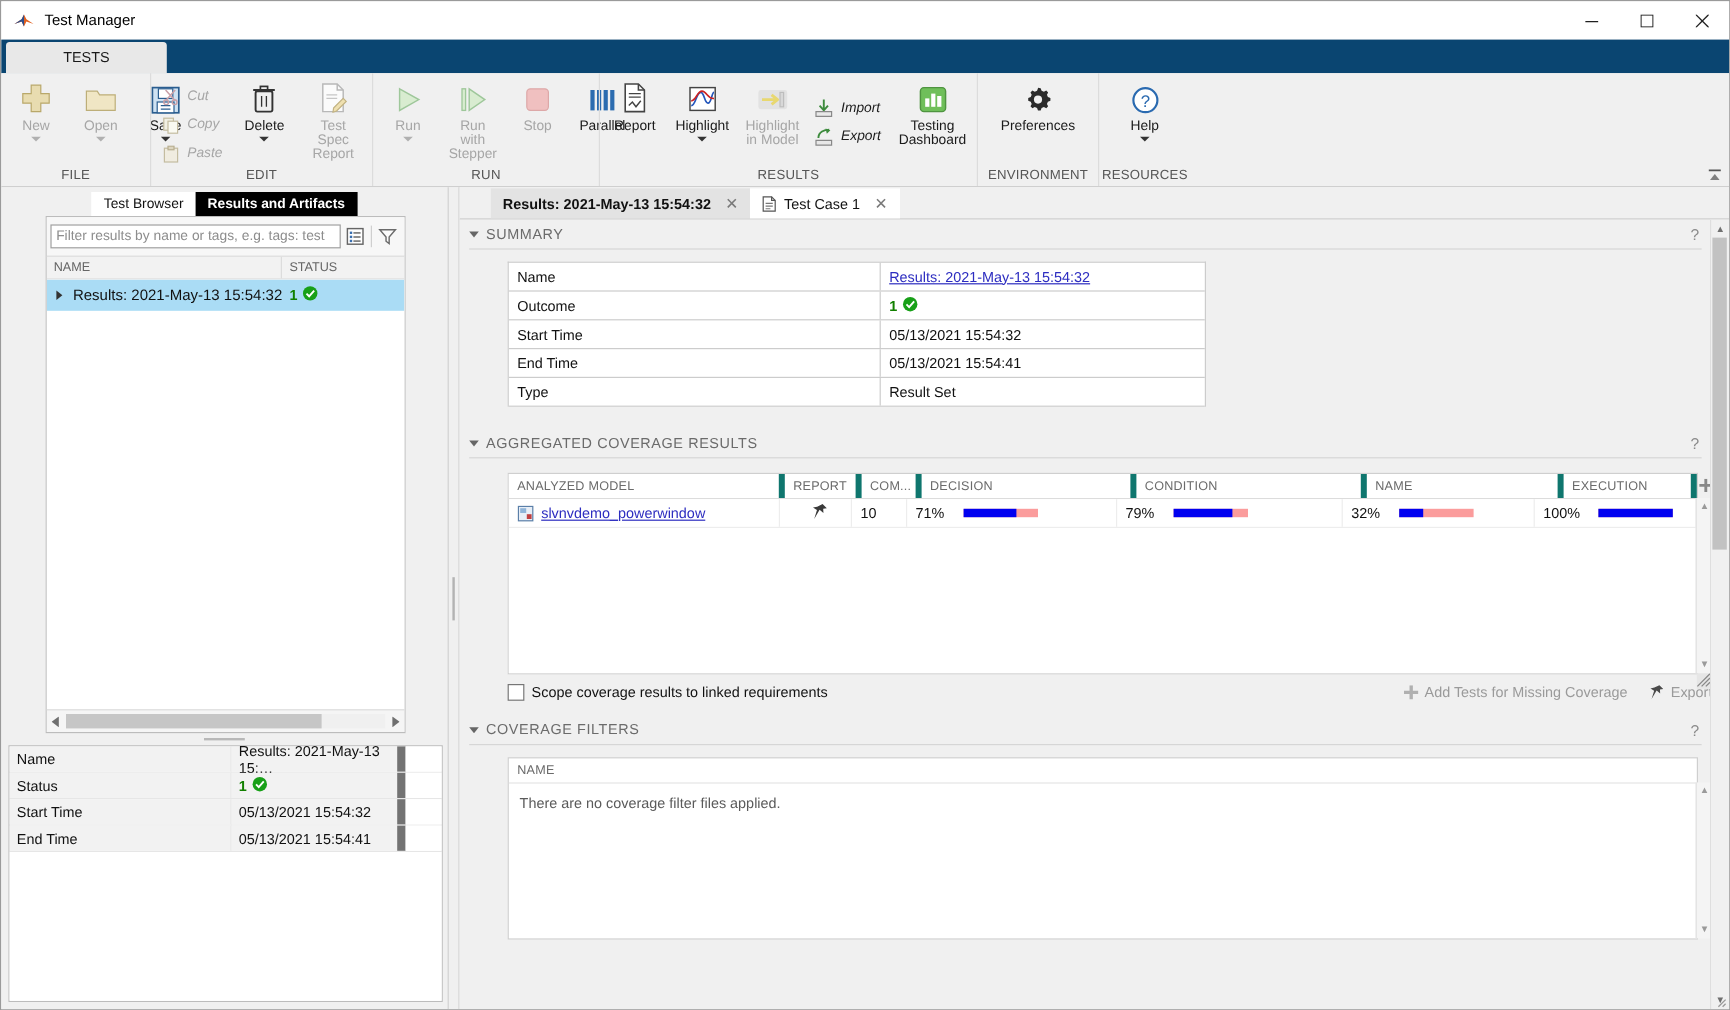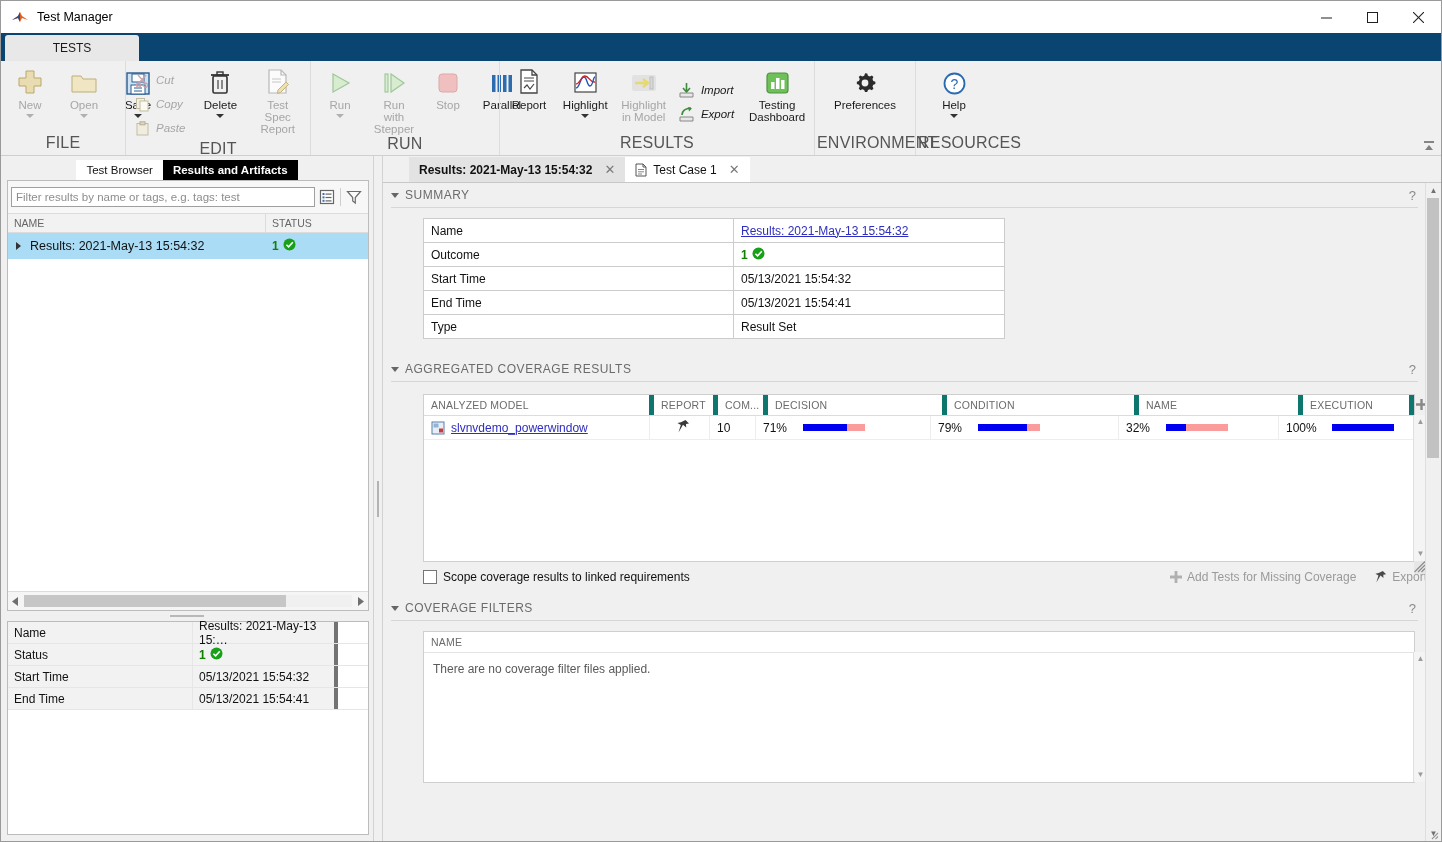--- a/index.html
+++ b/index.html
@@ -19,40 +19,40 @@
   .winbtn{width:46px;height:32px;display:flex;align-items:center;justify-content:center;}
 
   
   .tabstrip{height:28px;background:#0a4571;display:flex;align-items:flex-end;padding-left:4px;position:relative;}
   .rtab{height:26px;min-width:90px;padding:0 22px;display:flex;align-items:center;justify-content:center;
         font-size:12px;color:#1a1a1a;background:#e8e8e8;border-top-left-radius:3px;border-top-right-radius:3px;}
   .ribbon{height:94px;background:#f0f0f0;border-bottom:1px solid #cfcfcf;display:flex;position:relative;}
   .rgroup{display:flex;flex-direction:column;justify-content:space-between;position:relative;padding:0 2px;}
   .rgroup + .rgroup{border-left:1px solid #dcdcdc;}
   .rgroup-items{display:flex;align-items:flex-start;flex:1;padding-top:5px;}
-  .rgroup-label{text-align:center;font-size:16px;color:#555;padding-bottom:3px;letter-spacing:.2px;}
+  .rgroup-label{text-align:center;font-size:11px;color:#555;padding-bottom:3px;letter-spacing:.2px;}
 
   .bigbtn{width:auto;min-width:40px;padding:0 7px;display:flex;flex-direction:column;align-items:center;cursor:default;}
   .bigbtn .ic{height:30px;display:flex;align-items:flex-end;justify-content:center;}
   .bigbtn .lbl{font-size:11.5px;color:#1a1a1a;text-align:center;line-height:12px;margin-top:3px;white-space:pre-line;}
   .bigbtn.dis .lbl{color:#a6a6a6;}
   .caret{width:0;height:0;border-left:4px solid transparent;border-right:4px solid transparent;border-top:4px solid #333;margin-top:3px;}
   .caret.dis{border-top-color:#b0b0b0;}
 
   .smallcol{display:flex;flex-direction:column;justify-content:flex-start;padding-top:2px;font-style:italic;}
   .smallbtn{display:flex;align-items:center;height:24px;padding:0 8px 0 4px;}
   .smallbtn .ic{width:20px;height:18px;display:flex;align-items:center;justify-content:center;margin-right:4px;}
   .smallbtn .lbl{font-size:11.5px;color:#1a1a1a;}
   .smallbtn.dis .lbl{color:#a6a6a6;}
 
   .ribbon-collapse{position:absolute;right:4px;bottom:2px;width:16px;height:14px;display:flex;align-items:center;justify-content:center;}
 
   
   .bodyrow{display:flex;height:calc(842px - 32px - 28px - 95px - 2px);}
-  .leftpane{width:372px;display:flex;flex-direction:column;background:#f0f0f0;position:relative;}
+  .leftpane{width:372px;display:flex;flex-direction:column;background:#f0f0f0;position:relative;align-items:center;}
   .splitter{width:8px;background:#f0f0f0;position:relative;display:flex;align-items:center;justify-content:center;border-left:1px solid #d2d2d2;border-right:1px solid #d2d2d2;}
   .splitter .grip{width:2px;height:36px;background:#b3b3b3;}
   .rightpane{flex:1;display:flex;flex-direction:column;background:#f0f0f0;position:relative;overflow:hidden;}
 
   
   .lefttabs{height:22px;display:flex;align-items:flex-end;justify-content:center;background:#f0f0f0;padding-top:2px;}
   .ltab{height:20px;padding:0 10px;display:flex;align-items:center;font-size:11.5px;}
   .ltab.inactive{background:#ffffff;color:#111;}
   .ltab.active{background:#000000;color:#ffffff;font-weight:bold;}
 
@@ -82,21 +82,21 @@
   .hsplit{height:10px;display:flex;align-items:center;justify-content:center;}
   .hsplit .grip{width:34px;height:2px;background:#b8b8b8;}
 
   .propbox{height:212px;margin:0 4px 6px 6px;background:#fff;border:1px solid #bcbcbc;display:flex;flex-direction:column;}
   .prophdr{display:flex;height:19px;border-bottom:1px solid #dcdcdc;background:#f4f4f4;}
   .prophdr div{font-size:10.5px;color:#666;display:flex;align-items:center;padding-left:6px;}
   .ph-prop{width:178px;border-right:1px solid #e0e0e0;}
   .ph-val{flex:1;border-right:1px solid #e0e0e0;}
   .prow{display:flex;height:21px;border-bottom:1px solid #e6e6e6;}
   .prow .p-k{width:178px;font-size:12px;color:#111;display:flex;align-items:center;padding-left:6px;border-right:1px solid #e6e6e6;background:#f2f2f2;}
-  .prow .p-v{flex:1;font-size:12px;color:#111;display:flex;align-items:center;padding-left:6px;border-right:4px solid #737373;background:#f2f2f2;}
+  .prow .p-v{flex:1;font-size:12px;color:#111;display:flex;align-items:center;padding-left:6px;border-right:7px solid #737373;background:#f2f2f2;}
   .prow .p-pad{width:30px;background:#fff;}
   .propfill{flex:1;background:#fff;}
 
   
   .righttabs{height:26px;display:flex;align-items:flex-end;background:#f0f0f0;padding-left:26px;border-bottom:1px solid #c8c8c8;}
   .rtb{height:25px;display:flex;align-items:center;padding:0 10px;font-size:12px;}
   .rtb.active{background:#e3e3e3;color:#111;font-weight:bold;}
   .rtb.inactive{background:#ffffff;color:#111;}
   .rtb .x{margin-left:12px;color:#7a7a7a;font-size:13px;line-height:1;}
   .doc-ic{margin-right:6px;display:flex;align-items:center;}

